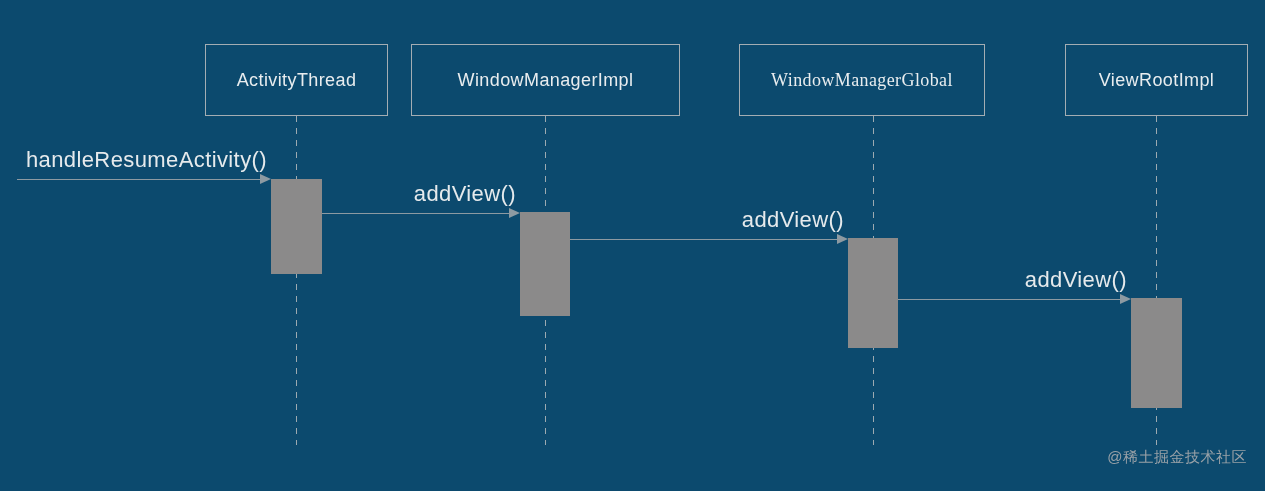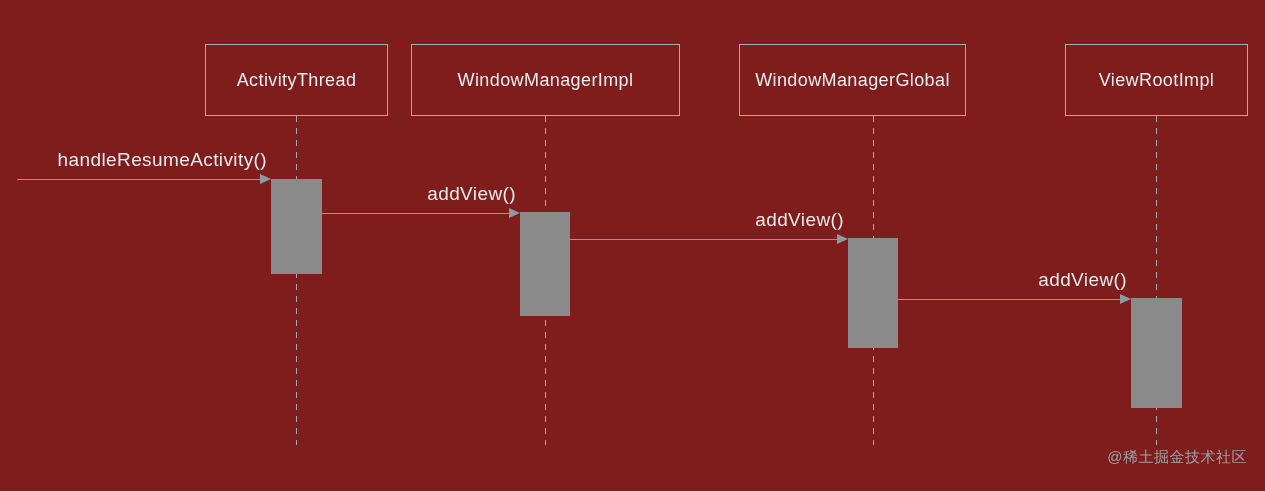--- a/index.html
+++ b/index.html
@@ -4,21 +4,21 @@
 <style>
   html, body {
     margin: 0;
     padding: 0;
     background: #1f2930;
   }
   #canvas {
     position: relative;
     width: 1265px;
     height: 491px;
-    background: #7f1d1d;
+    background: #0c4a6e;
     overflow: hidden;
     font-family: "Liberation Sans", "DejaVu Sans", sans-serif;
   }
 
   
   .participant {
     position: absolute;
     top: 44px;
     height: 72px;
     box-sizing: border-box;
@@ -26,21 +26,21 @@
     display: flex;
     align-items: center;
     justify-content: center;
     color: #e9edef;
     font-size: 18px;
     letter-spacing: 0.4px;
     white-space: nowrap;
   }
   #p0 { left: 205px;  width: 183px; }
   #p1 { left: 411px;  width: 269px; }
-  #p2 { left: 739px;  width: 227px; }
+  #p2 { left: 739px;  width: 246px; font-family: Liberation Serif, serif; }
   #p3 { left: 1065px; width: 183px; }
 
   
   .lifeline {
     position: absolute;
     top: 116px;
     height: 329px;
     width: 1px;
     background: repeating-linear-gradient(
       to bottom,
@@ -84,21 +84,21 @@
     height: 0;
     border-left: 11px solid #8d9aa2;
     border-top: 5px solid transparent;
     border-bottom: 5px solid transparent;
   }
   .message .label {
     position: absolute;
     right: 4px;
     bottom: 9px;
     color: #e6eaec;
-    font-size: 19px;
+    font-size: 22px;
     letter-spacing: 0.4px;
     white-space: nowrap;
     line-height: 20px;
   }
   #m0 { left: 17px;  top: 179px; width: 254px; }
   #m1 { left: 322px; top: 213px; width: 198px; }
   #m2 { left: 570px; top: 239px; width: 278px; }
   #m3 { left: 898px; top: 299px; width: 233px; }
 
   

